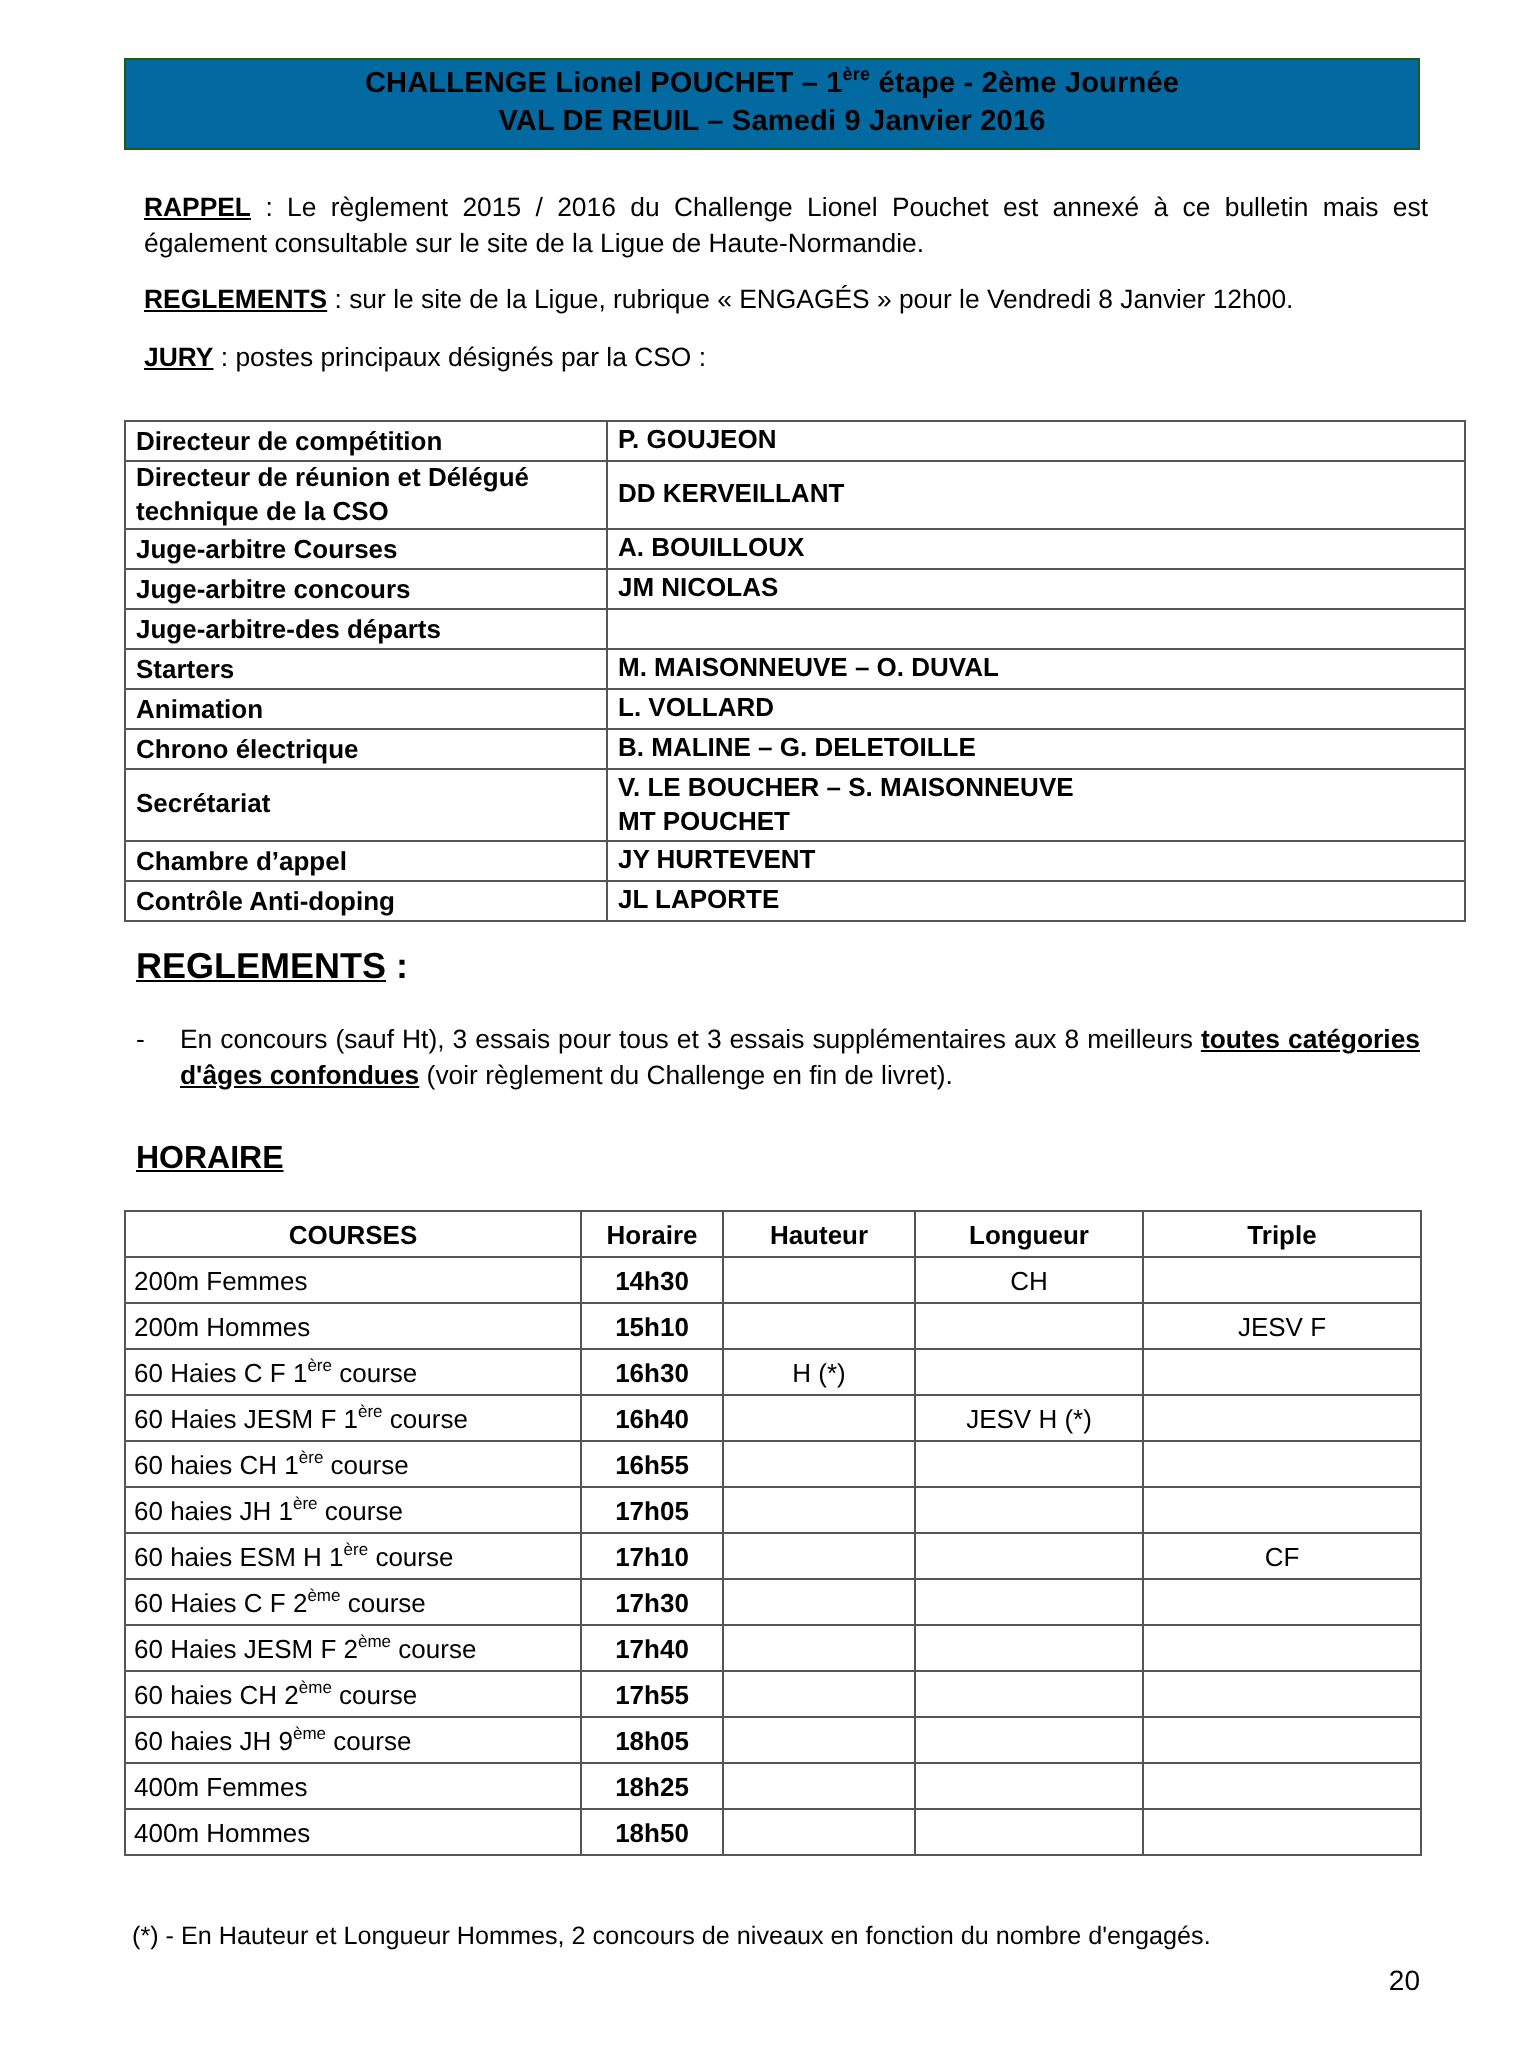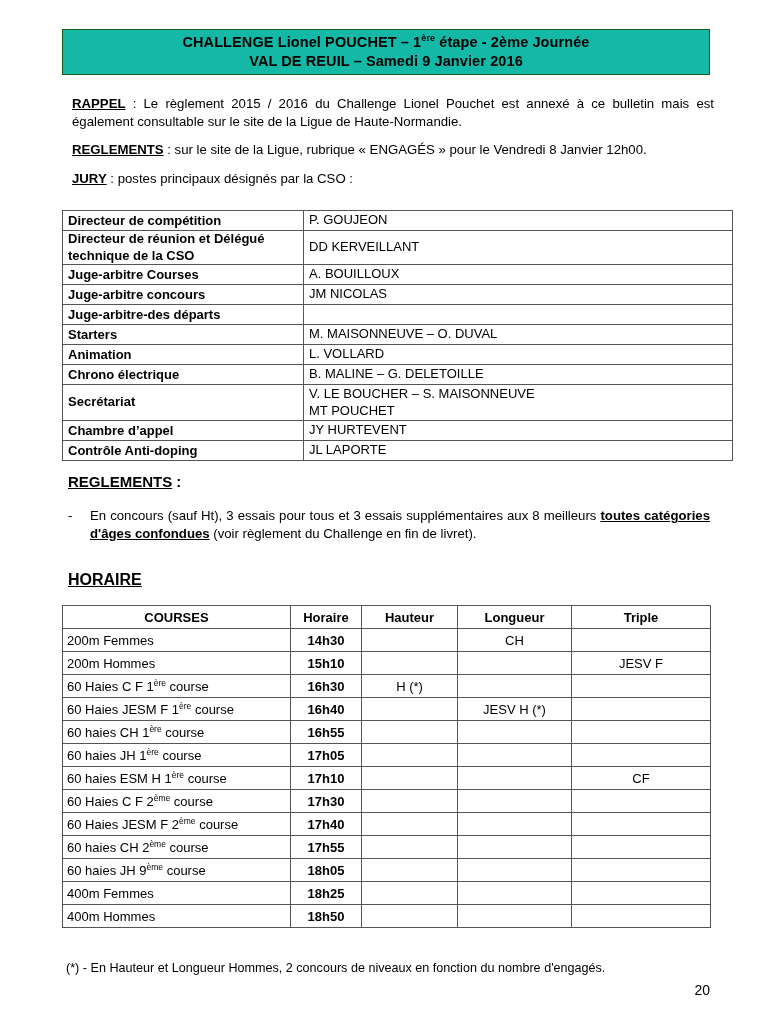--- a/index.html
+++ b/index.html
@@ -25,21 +25,21 @@
     box-sizing: border-box;
   }
 
   
   .banner {
     position: absolute;
     left: 62px;
     top: 29px;
     width: 648px;
     height: 46px;
-    background: #14b8a6;
+    background: #0369a1;
     border: 1.5px solid #1a5c1a;
     box-sizing: border-box;
     display: flex;
     flex-direction: column;
     align-items: center;
     justify-content: center;
     text-align: center;
   }
   .banner-line {
     font-weight: bold;
@@ -99,34 +99,34 @@
   table.jury td.role2 {
     width: 230px;
     font-weight: bold;
     line-height: 16.5px;
     padding-top: 0;
     padding-bottom: 0;
     margin-left: 18px;
   }
   table.jury td.person {
     width: 418px;
-    font-weight: normal;
+    font-weight: bold;
     line-height: 16.5px;
   }
   table.jury td.person .ln { display: block; }
 
   
   .reglements {
     position: absolute;
     left: 68px;
     top: 473px;
     width: 642px;
   }
   .reglements-title {
-    font-size: 15px;
+    font-size: 18px;
     font-weight: bold;
   }
   .reglements-title .u { text-decoration: underline; }
   .bullet-row {
     margin-top: 17px;
     display: flex;
     font-size: 13.2px;
     line-height: 17.5px;
   }
   .bullet-dash {

